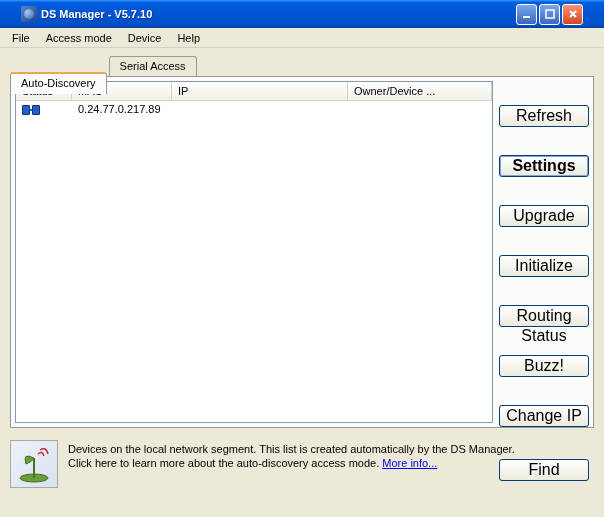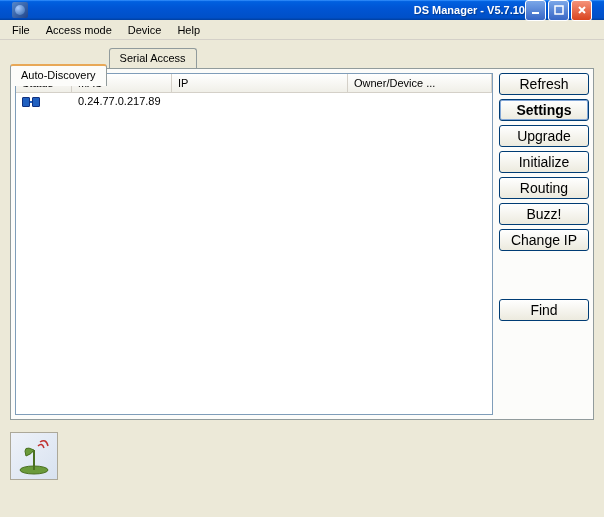--- a/index.html
+++ b/index.html
@@ -1,18 +1,18 @@
 <!DOCTYPE html>
 <html><head>
 <meta charset="utf-8">
 <style>
 * { box-sizing: border-box; margin: 0; padding: 0; font-family: Tahoma, sans-serif; font-size: 11px; }
 body { background: #ece9d8; width: 604px; height: 517px; overflow: hidden; }
 
-.titlebar { height: 20px; background: linear-gradient(to bottom, #3a95ff 0%, #0060e0 8%, #0055d4 40%, #0050c8 88%, #003fa0 100%); display: flex; align-items: center; padding: 0 12px; color: white; font-weight: bold; font-size: 12px; text-align: right; }
+.titlebar { height: 28px; background: linear-gradient(to bottom, #3a95ff 0%, #0060e0 8%, #0055d4 40%, #0050c8 88%, #003fa0 100%); display: flex; align-items: center; padding: 0 21px; color: white; font-weight: bold; font-size: 12px; }
 .titlebar .icon { width: 16px; height: 16px; margin-right: 4px; background: linear-gradient(135deg, #5588cc, #224488); border-radius: 2px; display: flex; align-items: center; justify-content: center; }
 .titlebar .icon::before { content: ""; width: 10px; height: 10px; background: radial-gradient(circle at 30% 30%, #aaccff, #3366aa); border-radius: 50%; }
 .titlebar .title { flex: 1; text-shadow: 1px 1px 1px rgba(0,0,0,0.3); }
 .titlebtns { display: flex; gap: 2px; }
 .titlebtn { width: 21px; height: 21px; border: 1px solid #fff; border-radius: 3px; display: flex; align-items: center; justify-content: center; cursor: pointer; }
 .titlebtn.min, .titlebtn.max { background: linear-gradient(to bottom, #7ba7e8, #3866c5); }
 .titlebtn.close { background: linear-gradient(to bottom, #f5937a, #d9441f); }
 .titlebtn svg { width: 12px; height: 12px; }
 
 .menubar { height: 20px; background: #ece9d8; display: flex; align-items: center; padding: 0 4px; border-bottom: 1px solid #d4d0c8; }
@@ -38,21 +38,21 @@
 .col-owner { flex: 1; }
 
 .device-icon { display: inline-block; width: 18px; height: 12px; position: relative; margin-top: 2px; }
 .device-icon .b { position: absolute; width: 8px; height: 10px; background: #2060c0; border: 1px solid #103080; border-radius: 1px; top: 0; }
 .device-icon .b1 { left: 0; }
 .device-icon .b2 { right: 0; }
 .device-icon::after { content: ""; position: absolute; left: 8px; top: 4px; width: 2px; height: 2px; background: #2060c0; }
 
 .btns { width: 90px; margin-left: 6px; display: flex; flex-direction: column; gap: 4px; }
 .btns .spacer { height: 40px; }
-.btn { height: 22px; background: linear-gradient(to bottom, #fff, #eceade); border: 1px solid #003c74; border-radius: 3px; cursor: pointer; text-align: center; line-height: 20px; font-size: 14px; }
+.btn { height: 22px; background: linear-gradient(to bottom, #fff, #eceade); border: 1px solid #003c74; border-radius: 3px; cursor: pointer; text-align: center; line-height: 20px; font-size: 16px; margin-top: 24px; }
 .btn.hl { font-weight: bold; box-shadow: 0 0 0 1px #82a6d6 inset; }
 
 .footer { display: flex; padding: 8px 10px; gap: 10px; align-items: flex-start; }
 .footer-icon { width: 48px; height: 48px; border: 1px solid #aca899; background: linear-gradient(135deg, #eef2f9, #d8e2f0); display: flex; align-items: center; justify-content: center; }
 .footer-icon svg { width: 40px; height: 40px; }
 .footer-text { flex: 1; line-height: 14px; padding-top: 2px; }
 .footer-text a { color: #0000ee; text-decoration: underline; cursor: pointer; }
 </style>
 </head>
 <body>
@@ -126,13 +126,17 @@
 <div class="footer">
   <div class="footer-icon">
     <svg viewBox="0 0 40 40">
       <ellipse cx="20" cy="34" rx="14" ry="4" fill="#6a9a3a" stroke="#4a7020" stroke-width="1"></ellipse>
       <line x1="20" y1="34" x2="20" y2="14" stroke="#4a7020" stroke-width="2"></line>
       <path d="M20 14 Q 8 8 12 20 Q 18 18 20 14 Z" fill="#6a9a3a" stroke="#4a7020" stroke-width="1"></path>
       <path d="M24 10 Q 28 6 30 12" fill="none" stroke="#c03030" stroke-width="1.5"></path>
       <path d="M26 6 Q 32 2 34 10" fill="none" stroke="#c03030" stroke-width="1.5"></path>
     </svg>
   </div>
+  <div class="footer-text">
+    <span>Devices on the local network segment. This list is created automatically by the DS Manager.</span><br>
+    <span>Click here to learn more about the auto-discovery access mode. </span><a>More info...</a>
+  </div>
 </div>
 
 </body></html>

